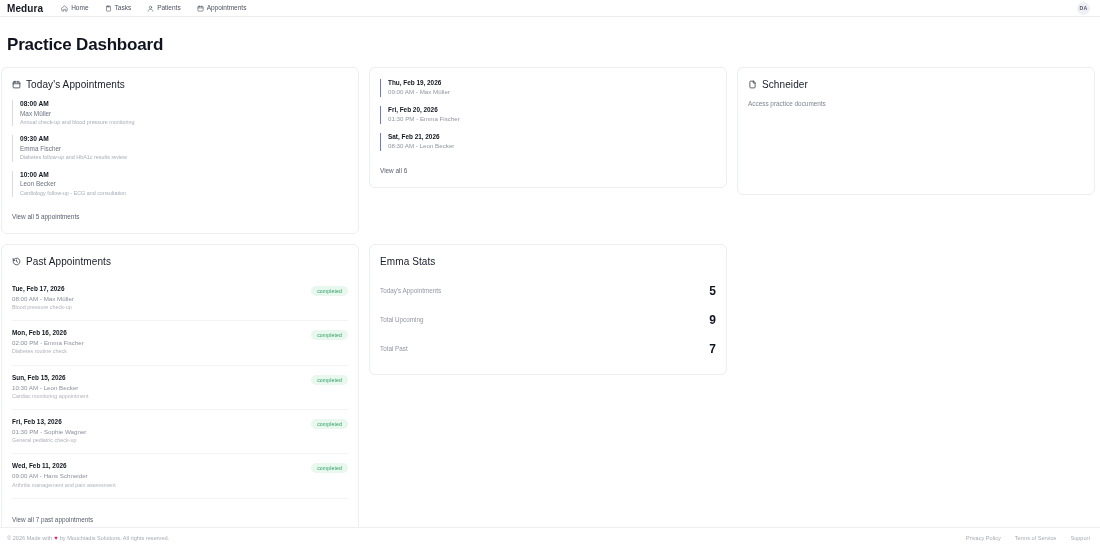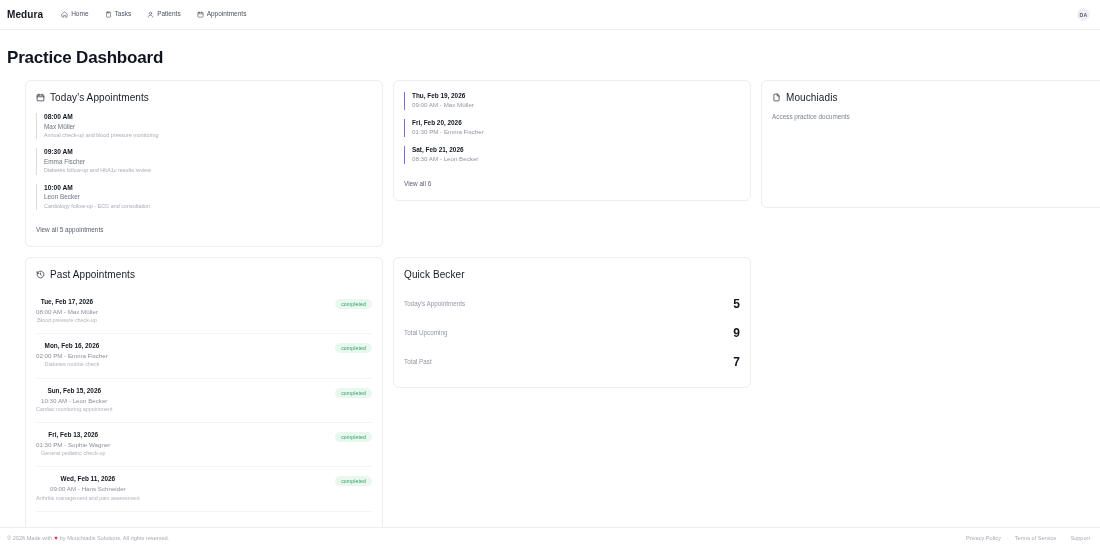--- a/index.html
+++ b/index.html
@@ -7,21 +7,21 @@
     width: 1100px; height: 548px;
     background: #ffffff;
     font-family: "Liberation Sans", sans-serif;
     color: #1f2430;
     overflow: hidden;
   }
   body { position: relative; }
 
   
   .navbar {
-    height: 30px;
+    height: 17px;
     display: flex;
     align-items: center;
     padding: 0 10px 0 7px;
     border-bottom: 1px solid #ececf0;
     background: #fff;
   }
   .brand {
     font-size: 10px;
     font-weight: 700;
     letter-spacing: .1px;
@@ -56,21 +56,21 @@
     letter-spacing: -.2px;
     color: #0f1420;
     margin: 18px 8px 12px 7px;
   }
 
   
   .grid {
     display: grid;
     grid-template-columns: 358px 358px 358px;
     gap: 10px;
-    padding: 0 25px;
+    padding: 0 1px;
     align-items: start;
   }
   .card {
     background: #fff;
     border: 1px solid #edeef2;
     border-radius: 6px;
     padding: 11px 10px 10px 10px;
   }
   .card-head {
     display: flex; align-items: center; gap: 5px;
@@ -260,28 +260,28 @@
   </div>
 
   <div class="card card-docs">
     <div class="card-head">
       <span class="card-icon">
         <svg width="9" height="9" viewBox="0 0 24 24" fill="none" stroke="#2b313d" stroke-width="2" stroke-linecap="round" stroke-linejoin="round">
             <path d="M14 3H7a2 2 0 0 0-2 2v14a2 2 0 0 0 2 2h10a2 2 0 0 0 2-2V8z"></path>
             <path d="M14 3v5h5"></path>
           </svg>
       </span>
-      <span class="card-title">Mouchiadis</span>
+      <span class="card-title">Schneider</span>
     </div>
     <div class="doc-sub">Access practice documents</div>
   </div>
 
 </div>
 
-<div class="grid" style="margin-top:10px;text-align:center;">
+<div class="grid" style="margin-top:10px;">
 
   <div class="card card-past">
     <div class="card-head">
       <span class="card-icon">
         <svg width="9" height="9" viewBox="0 0 24 24" fill="none" stroke="#2b313d" stroke-width="2" stroke-linecap="round" stroke-linejoin="round">
             <path d="M3.5 9A9 9 0 1 1 3 12"></path>
             <path d="M3 4v5h5"></path>
             <path d="M12 8v4l3 2"></path>
           </svg>
       </span>
@@ -333,21 +333,21 @@
       <div class="badge">completed</div>
     </div>
 
     <div class="past-foot">
       <span class="link-more">View all 7 past appointments</span>
     </div>
   </div>
 
   <div class="card">
     <div class="card-head">
-      <span class="card-title">Quick Becker</span>
+      <span class="card-title">Emma Stats</span>
     </div>
 
     <div class="stat-row">
       <span class="stat-label">Today's Appointments</span>
       <span class="stat-value">5</span>
     </div>
     <div class="stat-row">
       <span class="stat-label">Total Upcoming</span>
       <span class="stat-value">9</span>
     </div>

